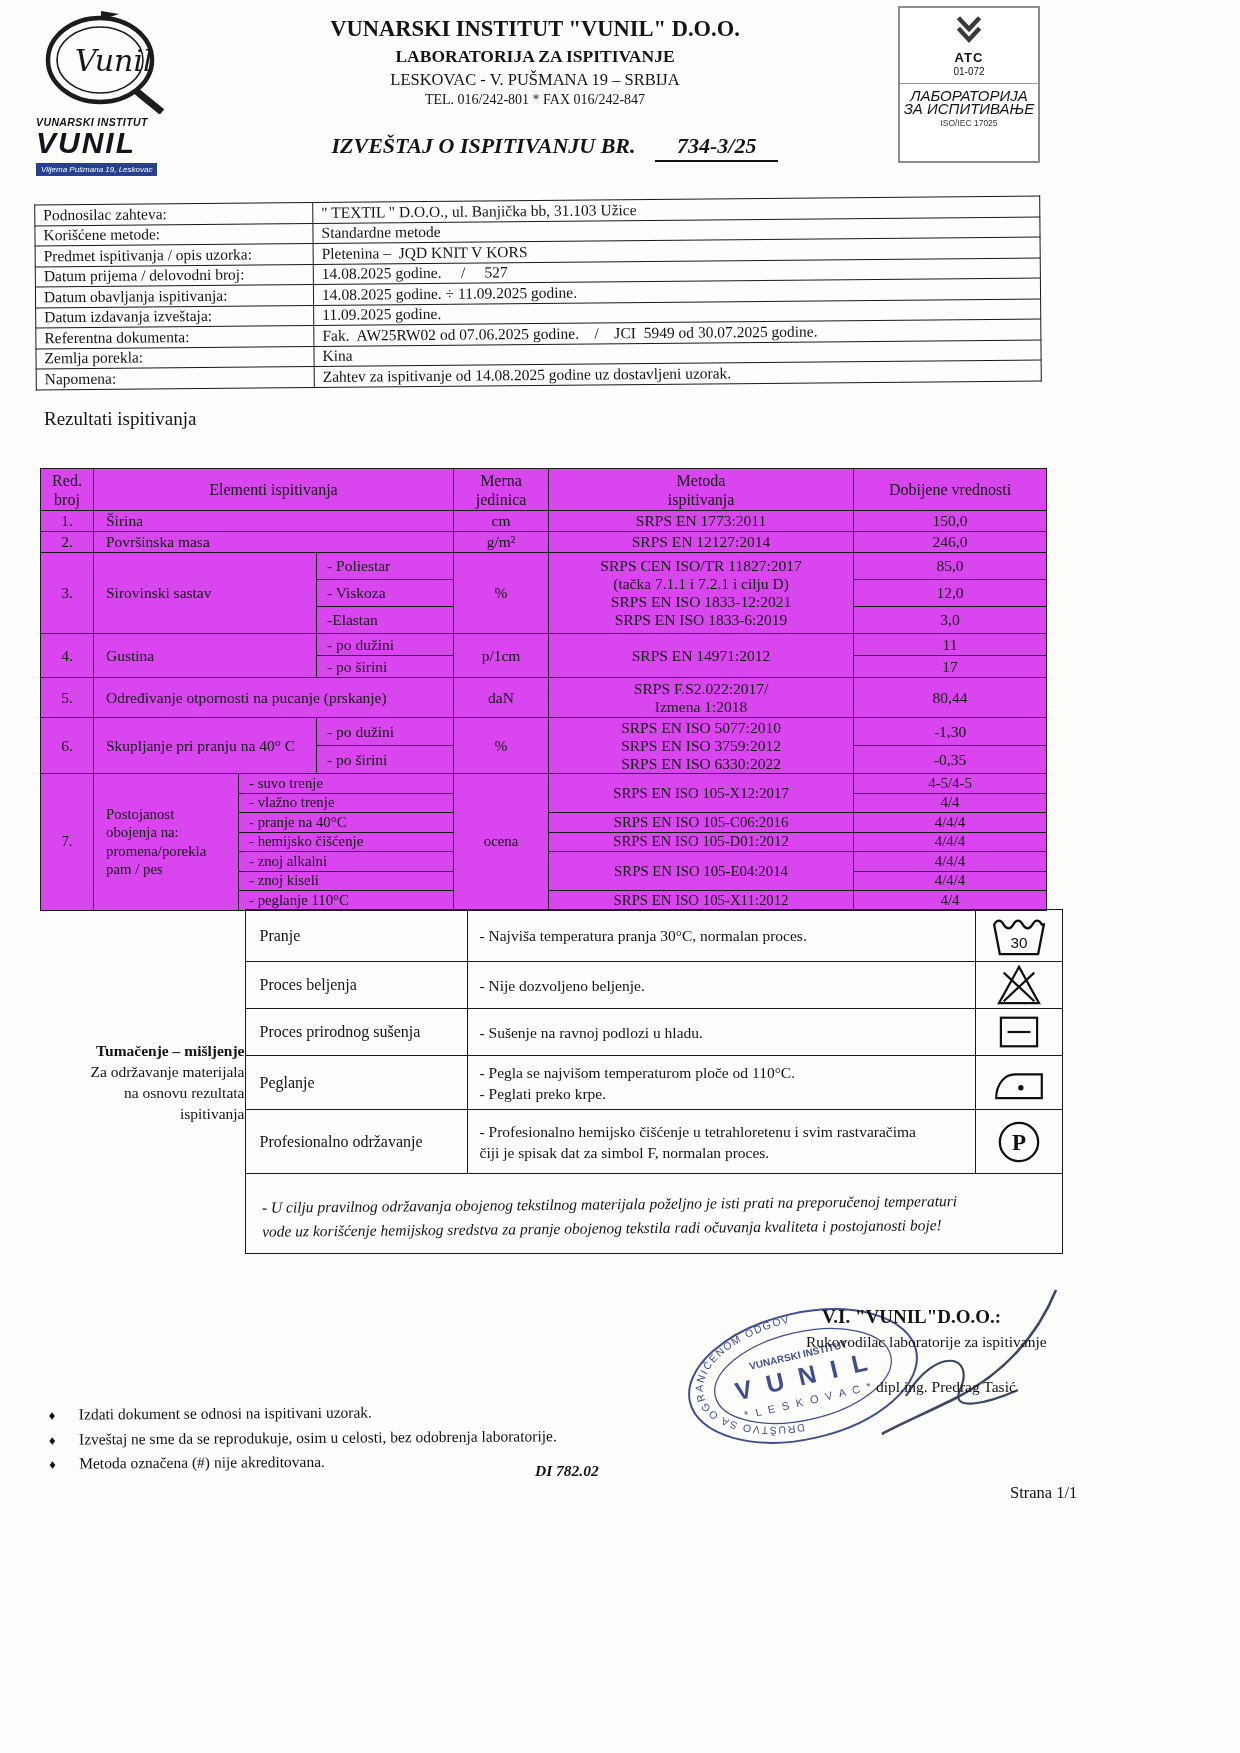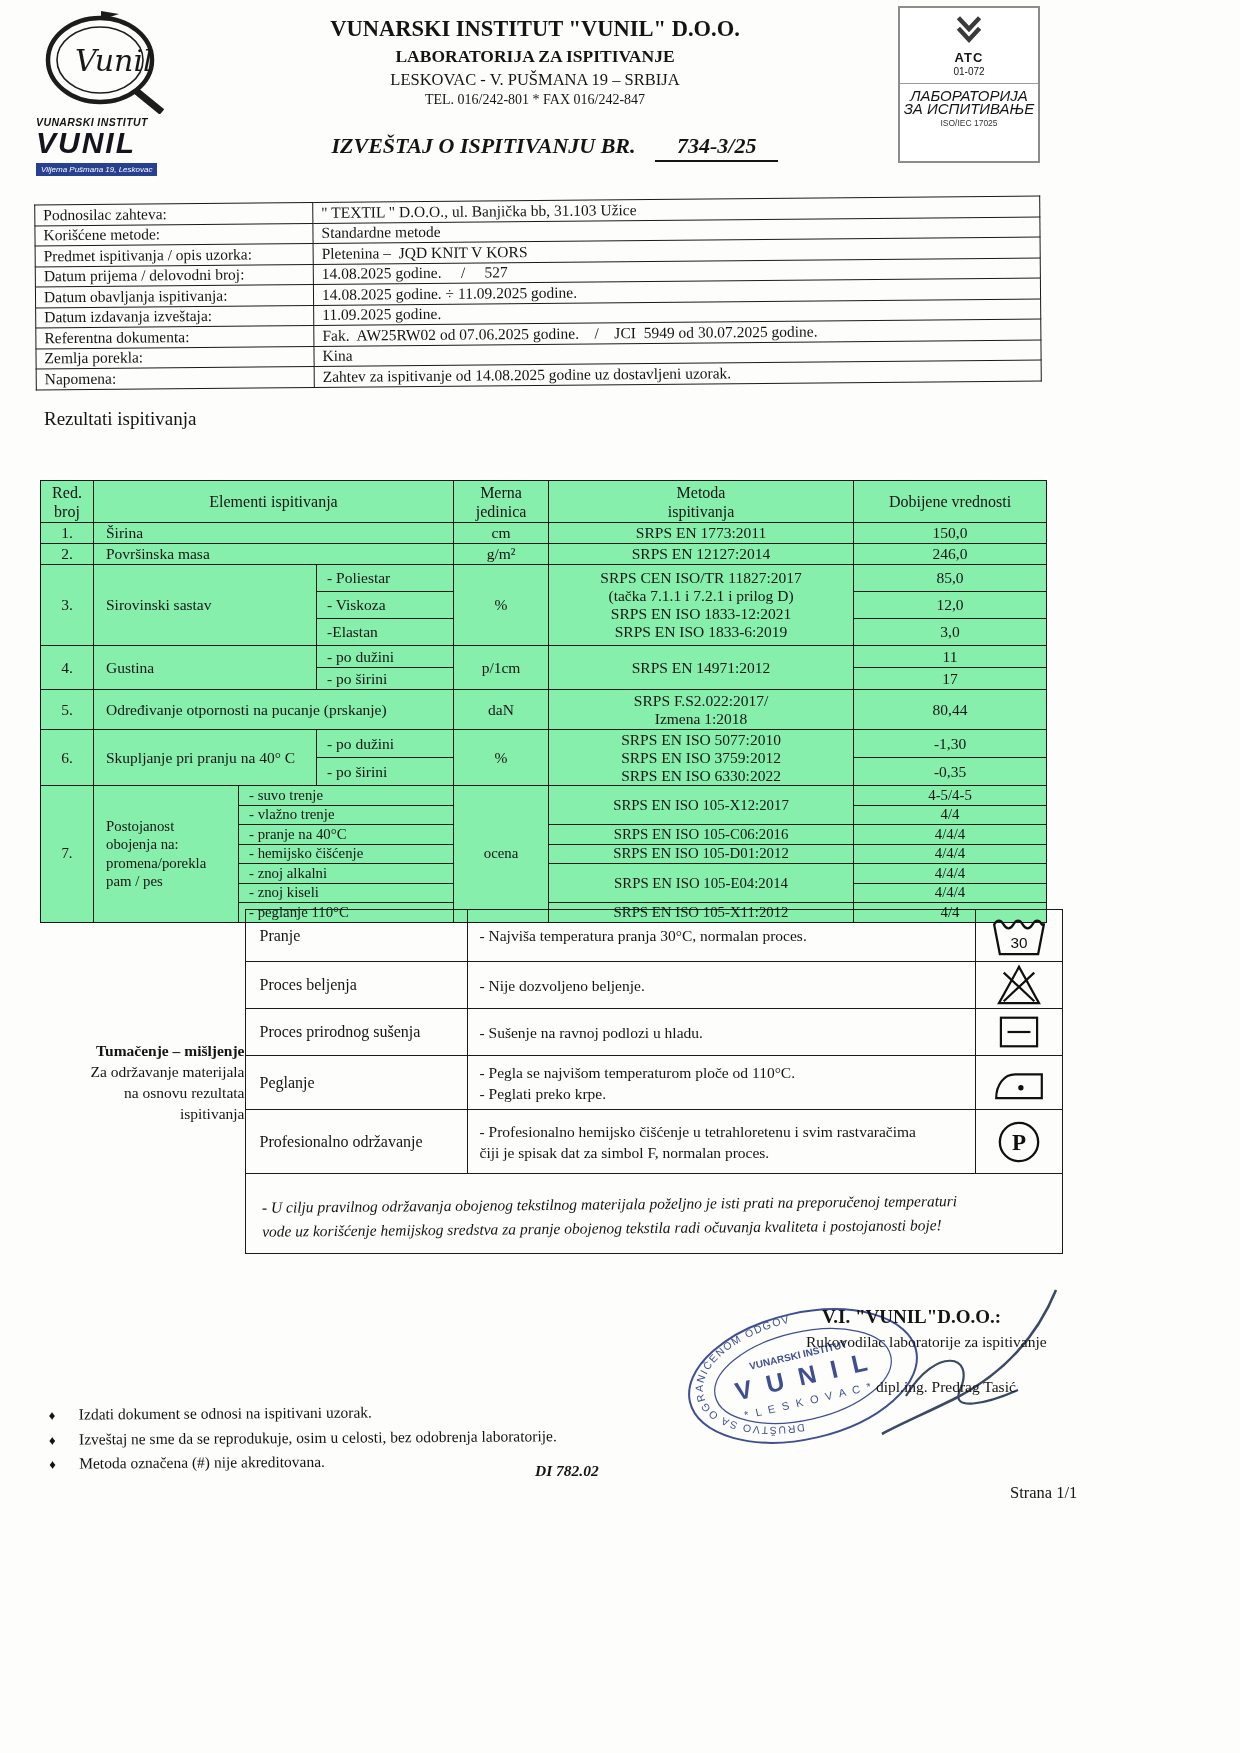--- a/index.html
+++ b/index.html
@@ -34,21 +34,21 @@
 
   
   table.info { position:absolute; left:35px; top:200px; width:1006px; border-collapse:collapse; table-layout:fixed; transform:rotate(-0.5deg); }
   .info td { border:1.6px solid #1a1a1a; height:20.5px; font-size:15.5px; padding:0 6px 0 8px; }
   .info td.lbl { width:278px; }
   .info td.val { white-space:pre; }
 
   .section-title { position:absolute; left:44px; top:408px; font-size:19px; }
 
   
-  table.results { position:absolute; left:40px; top:480px; width:1006px; border-collapse:collapse; table-layout:fixed; background:#86efac; }
+  table.results { position:absolute; left:40px; top:468px; width:1006px; border-collapse:collapse; table-layout:fixed; background:#d946ef; }
   .results td { border:1.5px solid #1a1a1a; font-size:15.5px; padding:0 4px; }
   .results .c { text-align:center; }
   .results .nm { text-align:left; padding-left:12px; }
   .results .sub { text-align:left; padding-left:10px; }
   .results .ln { display:block; line-height:18.5px; }
   .results tr.rh td { height:42px; font-size:16px; text-align:center; }
   .results tr.rh .ln { line-height:19px; }
   .results tr.h21 td { height:21px; }
   .results tr.h27 td { height:27px; }
   .results tr.h22 td { height:22px; }
@@ -219,21 +219,21 @@
       <td class="c">246,0</td>
     </tr>
 
     <tr class="h27">
       <td class="c" rowspan="3">3.</td>
       <td class="nm" rowspan="3" colspan="2">Sirovinski sastav</td>
       <td class="sub">- Poliestar</td>
       <td class="c" rowspan="3">%</td>
       <td class="c mt" rowspan="3">
         <span class="ln">SRPS CEN ISO/TR 11827:2017</span>
-        <span class="ln">(tačka 7.1.1 i 7.2.1 i prilog D)</span>
+        <span class="ln">(tačka 7.1.1 i 7.2.1 i cilju D)</span>
         <span class="ln">SRPS EN ISO 1833-12:2021</span>
         <span class="ln">SRPS EN ISO 1833-6:2019</span>
       </td>
       <td class="c">85,0</td>
     </tr>
     <tr class="h27">
       <td class="sub">- Viskoza</td>
       <td class="c">12,0</td>
     </tr>
     <tr class="h27">

